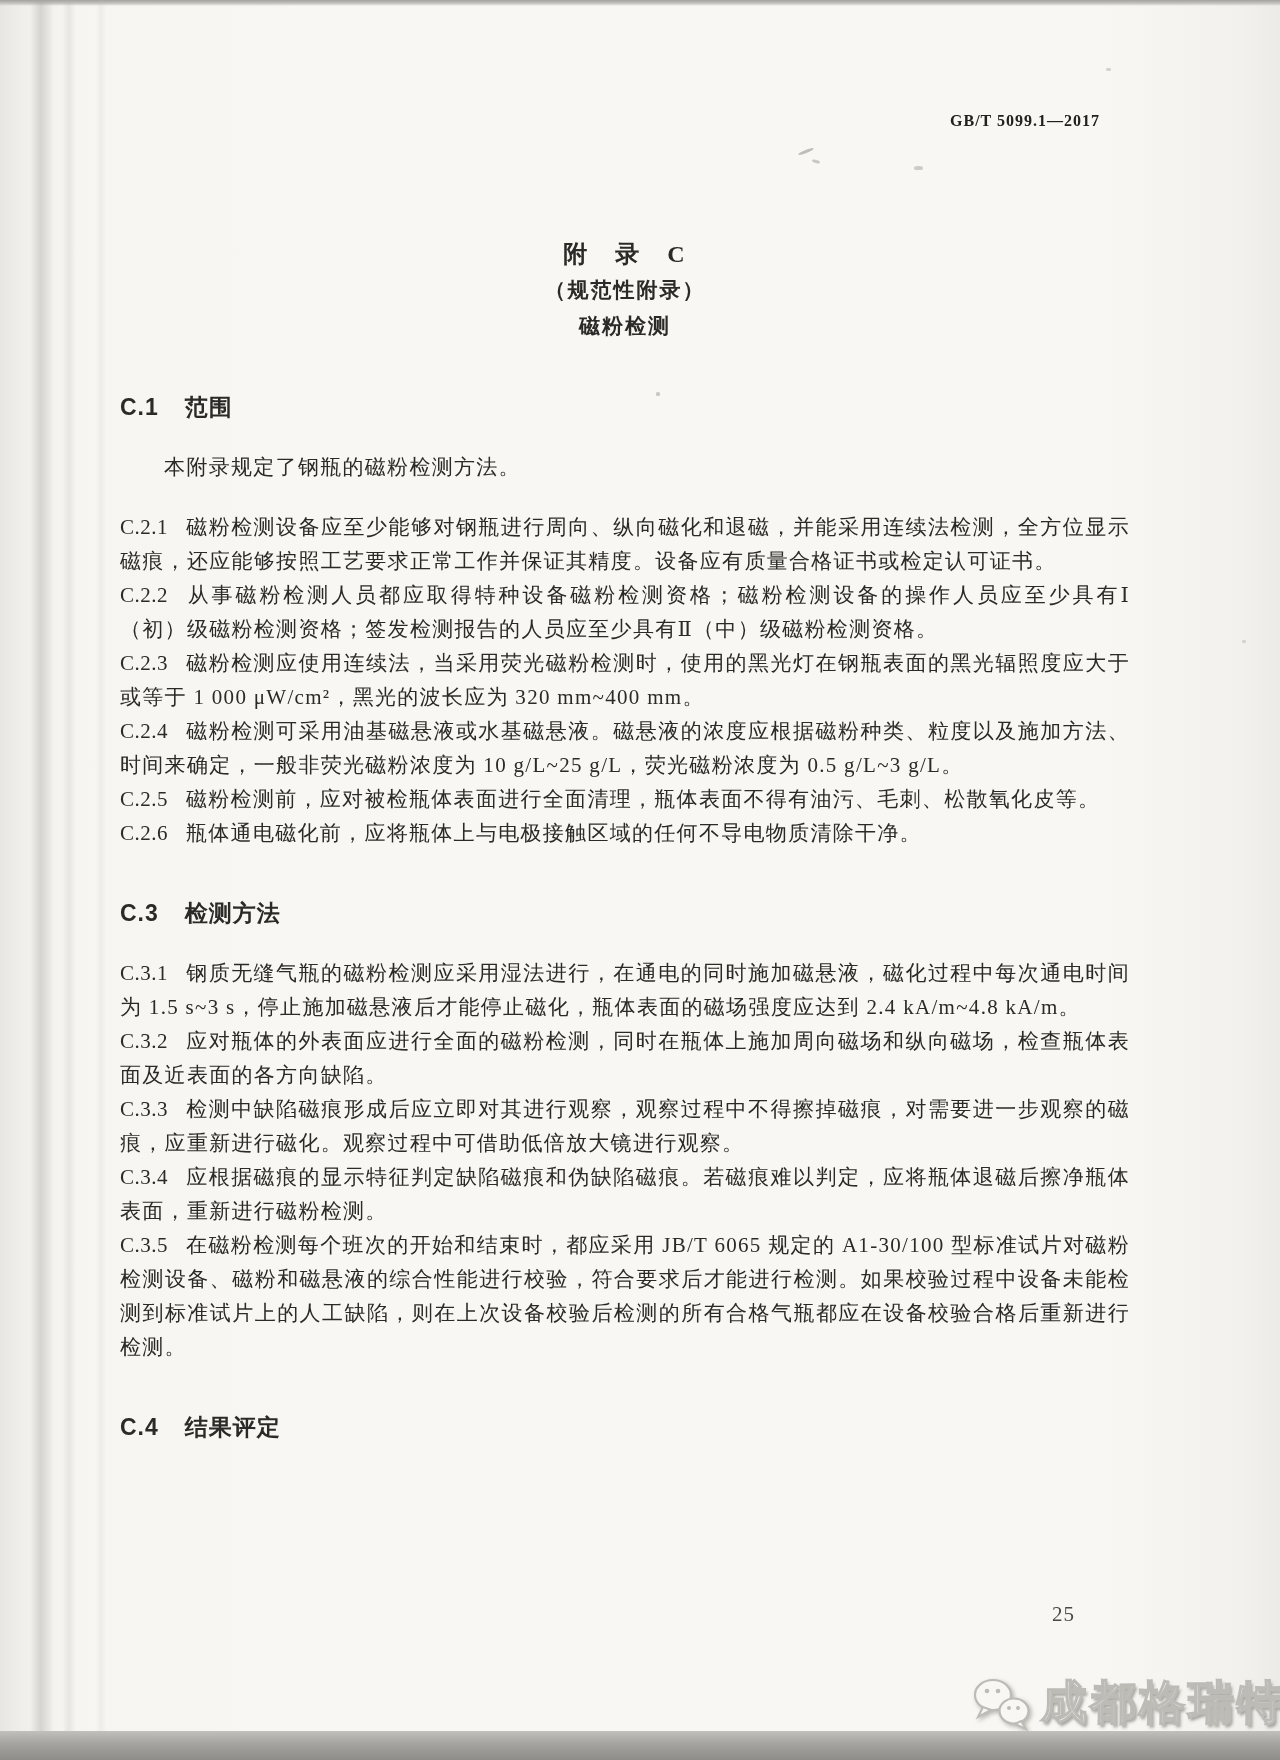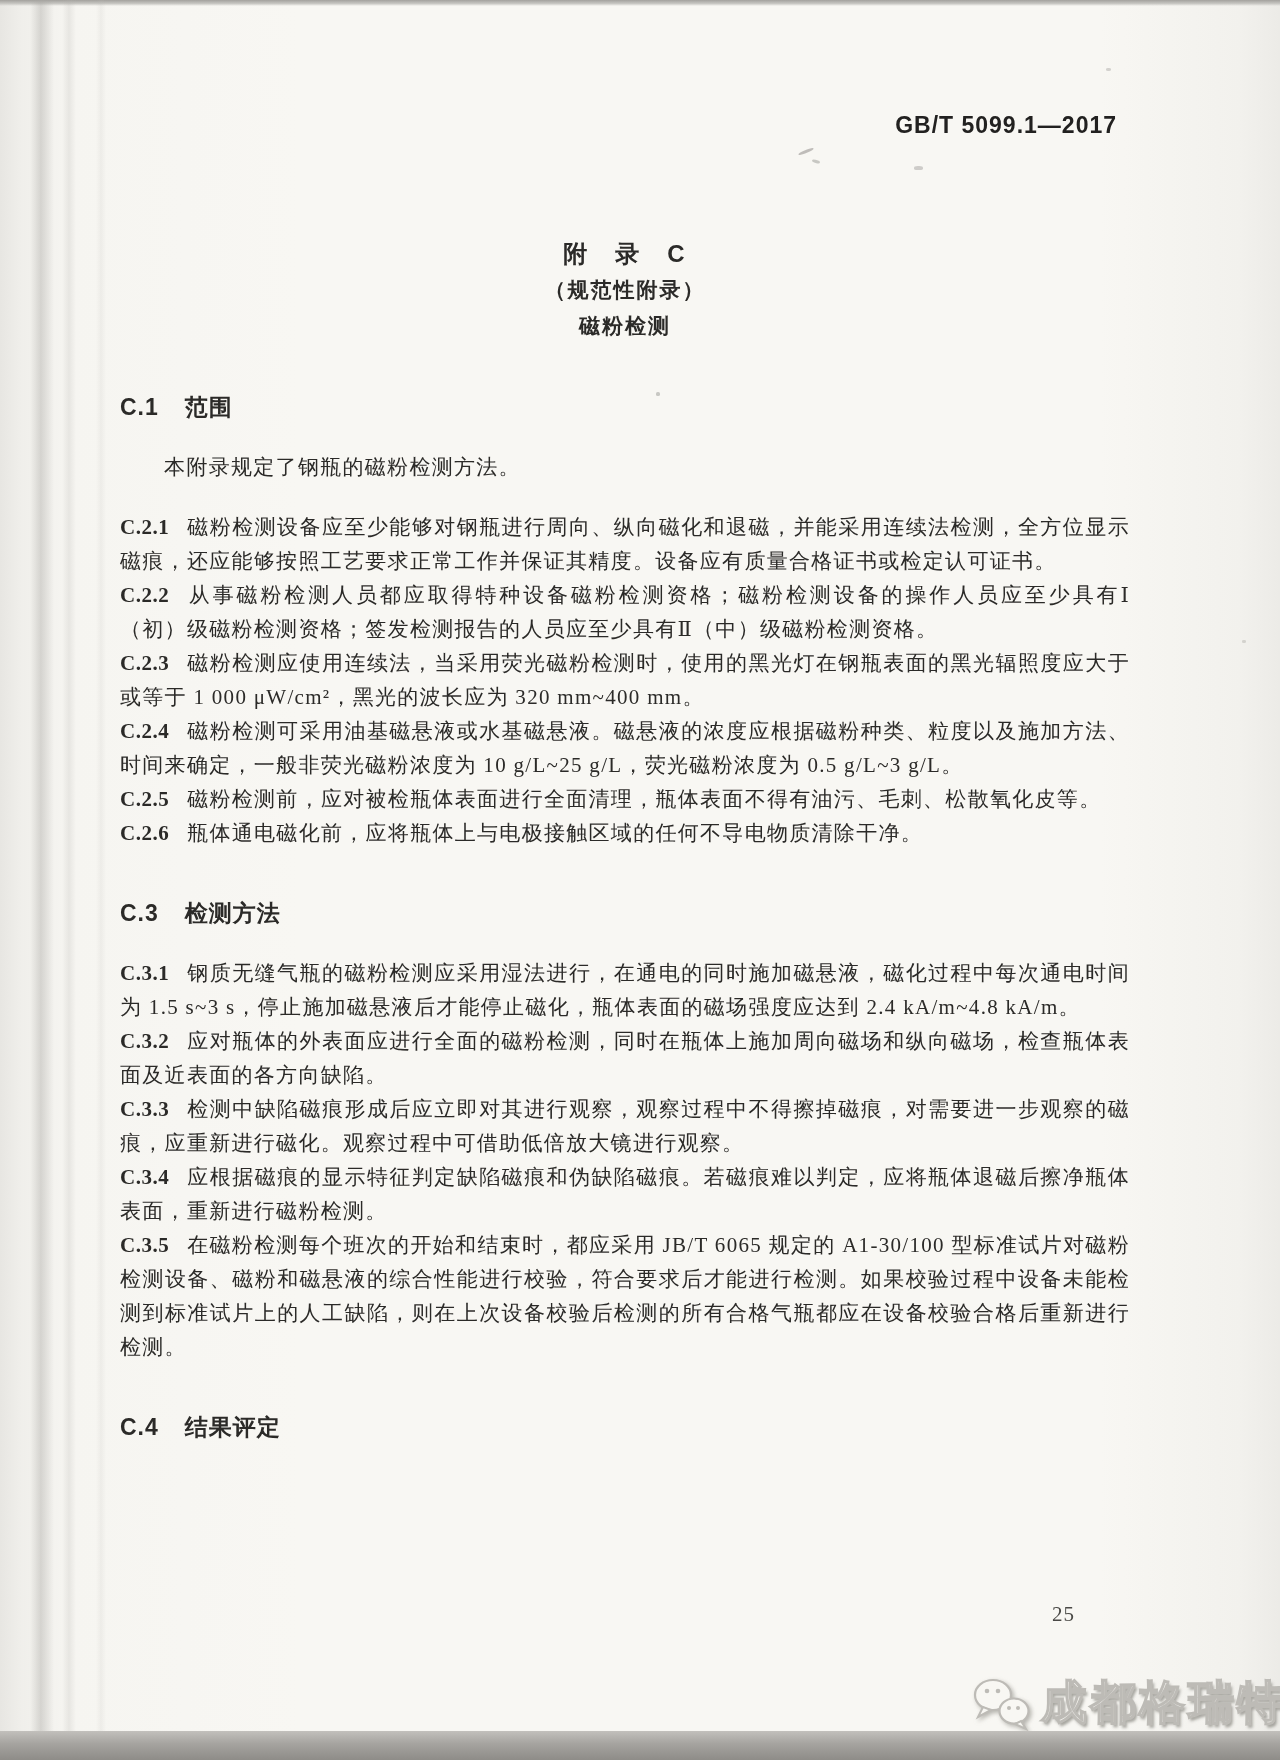--- a/index.html
+++ b/index.html
@@ -15,46 +15,46 @@
     content:"";position:absolute;left:0;top:0;right:0;height:6px;
     background:linear-gradient(180deg,#a3a19d 0%,#c8c7c3 60%,rgba(200,199,195,0) 100%);
   }
   .crease{position:absolute;top:0;height:100%;pointer-events:none;}
   .crease.c1{left:30px;width:24px;background:linear-gradient(90deg,rgba(170,168,164,0) 0%,rgba(168,166,162,.40) 45%,rgba(170,168,164,0) 100%);}
   .crease.c2{left:62px;width:14px;background:linear-gradient(90deg,rgba(180,178,174,0) 0%,rgba(178,176,172,.22) 50%,rgba(180,178,174,0) 100%);}
   .crease.c3{left:96px;width:10px;background:linear-gradient(90deg,rgba(190,188,184,0) 0%,rgba(185,183,179,.15) 50%,rgba(190,188,184,0) 100%);}
   .speck{position:absolute;background:#8f8d89;border-radius:40%;}
 
   .std-code{
-    position:absolute;top:112px;right:163px;
-    font-family:Liberation Sans, sans-serif;
-    font-weight:700;font-size:23px;letter-spacing:1px;color:#222120;
+    position:absolute;top:112px;right:180px;
+    font-family:Liberation Serif, serif;
+    font-weight:700;font-size:16px;letter-spacing:1px;color:#222120;
   }
 
   .doc{
     position:absolute;left:120px;top:236px;width:1010px;
     font-size:21px;line-height:34px;letter-spacing:1.3px;
     text-align:justify;
   }
   .app-title,.app-sub,.app-name{
     text-align:center;font-weight:700;letter-spacing:2px;
-    font-family:Liberation Sans, sans-serif;line-height:36px;
+    font-family:Liberation Serif, serif;line-height:36px;
   }
   .app-title{font-size:24px;}
   .app-sub,.app-name{font-size:21px;}
 
   .section-heading{
     margin-top:46px;font-weight:700;font-size:23px;line-height:34px;text-align:left;
     font-family:"Liberation Sans","DejaVu Sans",sans-serif;letter-spacing:1px;
   }
   .section-heading .num{margin-right:26px;}
   p.clause{margin:0;}
   p.clause.first{margin-top:26px;}
   p.clause.indent{text-indent:2.1em;}
-  p.clause .label{font-weight:700;padding-right:18px;letter-spacing:.5px;margin-top:36px;}
+  p.clause .label{font-weight:400;padding-right:18px;letter-spacing:.5px;margin-top:36px;}
 
   .page-num{position:absolute;top:1602px;left:1052px;font-size:21px;color:#4a4946;letter-spacing:1px;}
 
   .watermark{position:absolute;top:1672px;right:-6px;display:flex;align-items:center;gap:8px;}
   .wm-text{
     font-family:"Liberation Sans","DejaVu Sans",sans-serif;font-weight:700;
     font-size:46px;letter-spacing:3px;white-space:nowrap;
     color:#f7f6f2;-webkit-text-stroke:1.5px #bdbbb6;
     text-shadow:2px 3px 3px rgba(138,136,130,.75);
   }

